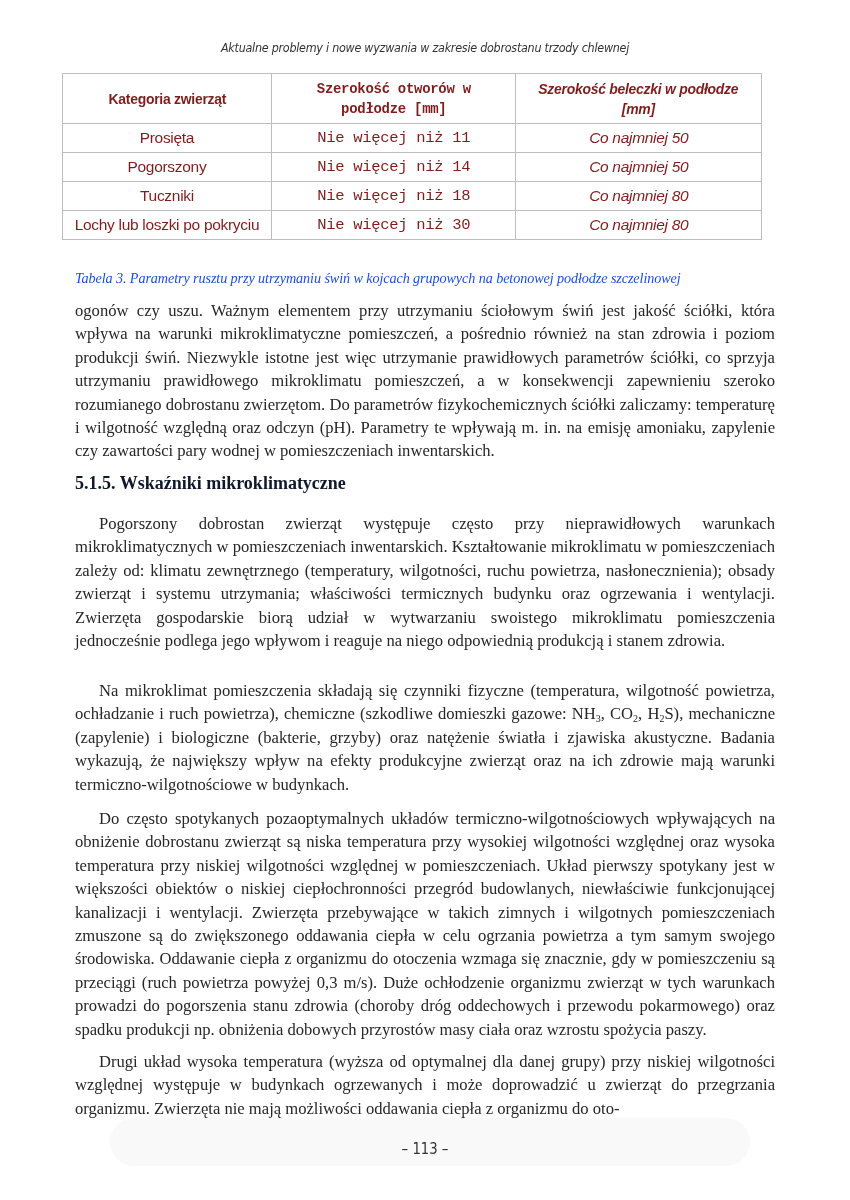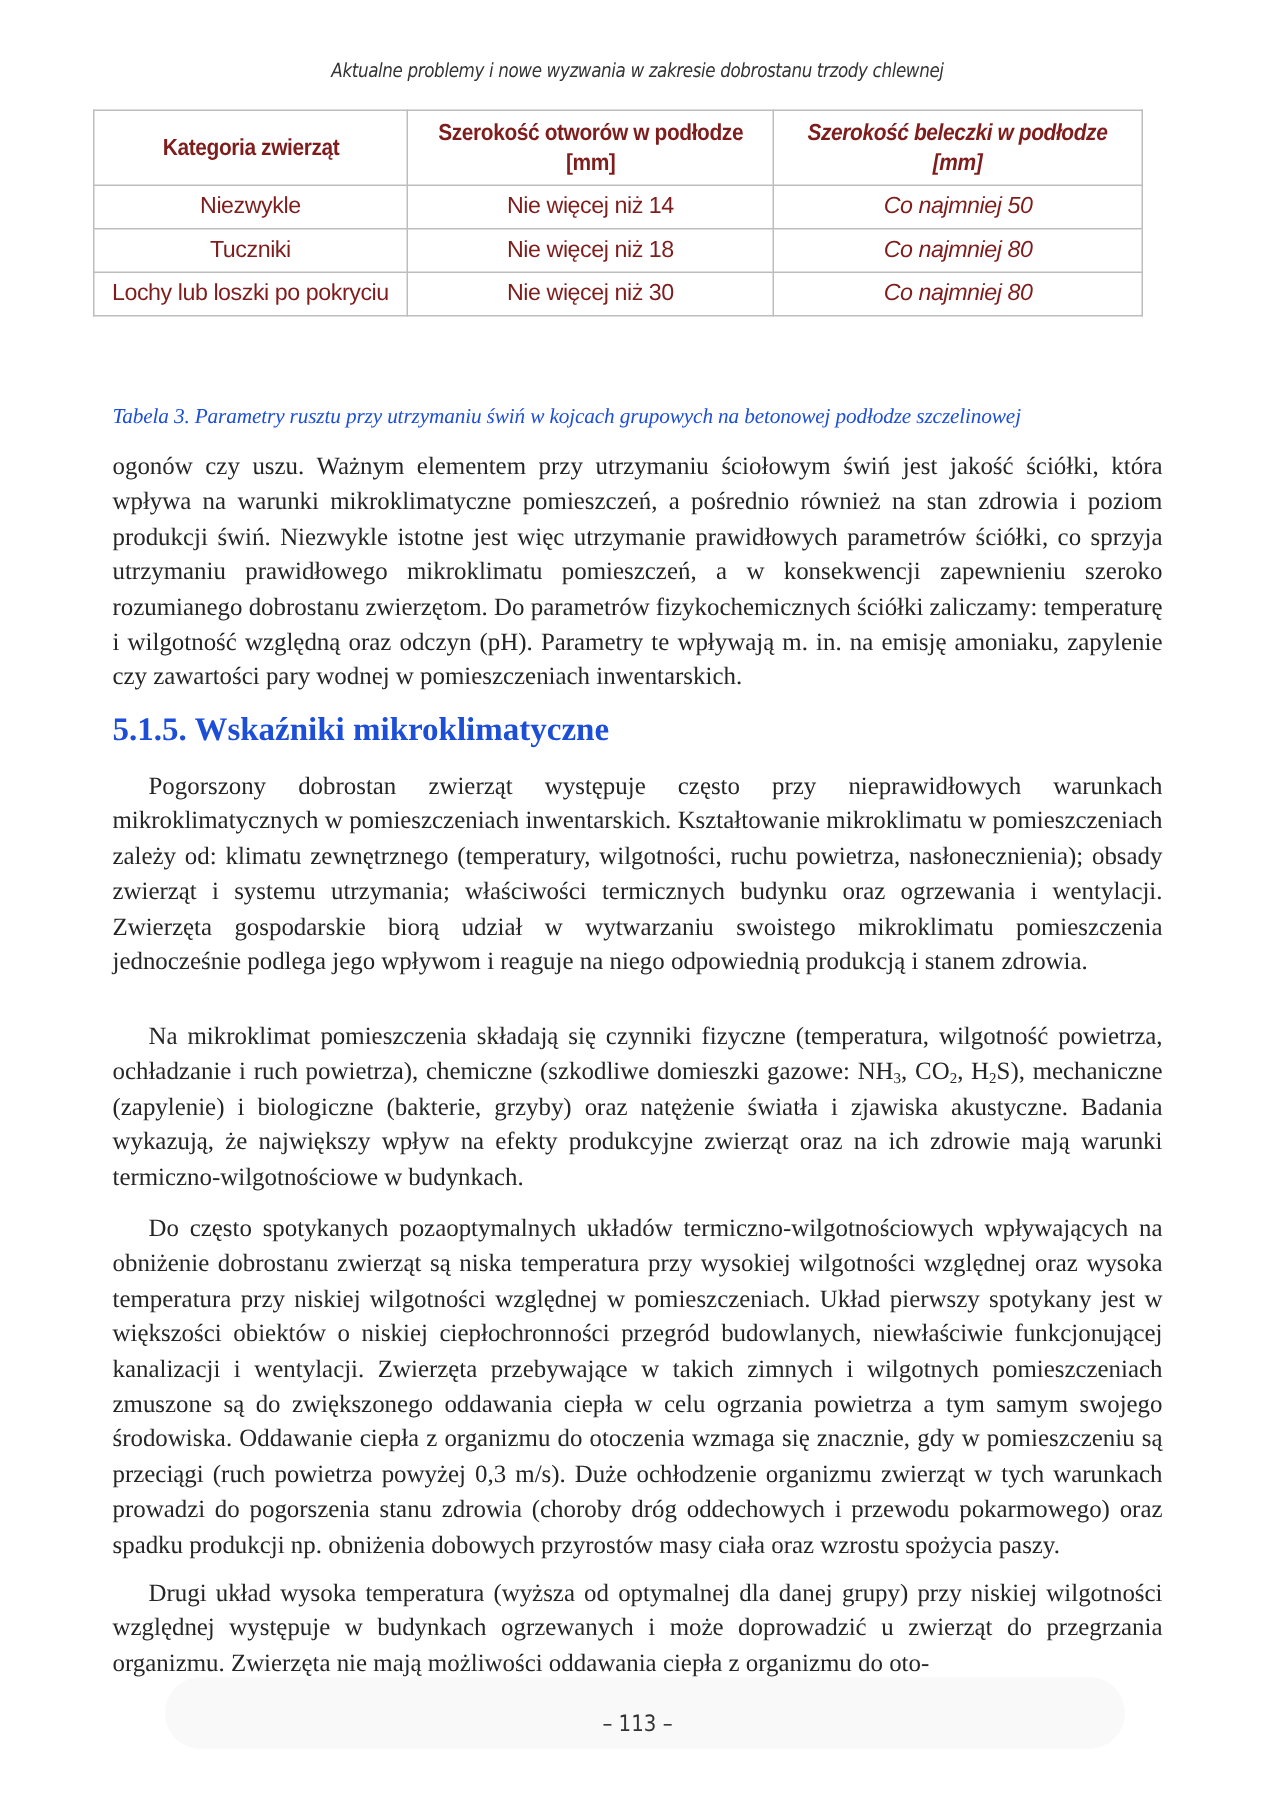--- a/index.html
+++ b/index.html
@@ -22,39 +22,39 @@
       border: 1px solid #bdbdbd; text-align: center; padding: 0;
     }
     table.data-table th {
       font-weight: bold; font-size: 15.5px; height: 49px; line-height: 20px;
       letter-spacing: -0.3px;
     }
     table.data-table td {
       font-size: 15.5px; height: 28px; letter-spacing: -0.3px;
     }
     table.data-table tr > :nth-child(1) { width: 209px; }
-    table.data-table tr > :nth-child(2) { width: 245px; }
+    table.data-table tr > :nth-child(2) { width: 245px; font-family: Liberation Mono, monospace; }
     table.data-table tr > :nth-child(3) { width: 246px; font-style: italic; }
     .th-inner { display: inline-block; transform: scaleX(0.9); }
     .caption {
       position: absolute; top: 270px; left: 75px; width: 720px;
       font-family: "Liberation Serif", serif; font-style: italic; font-size: 14.2px; color: #1d4ed8;
       letter-spacing: -0.1px;
     }
     .body-block {
       position: absolute; left: 75px; width: 700px;
       font-family: "Liberation Serif", serif; font-size: 16.6px; line-height: 23.4px;
       text-align: justify; color: #262626;
     }
     .body-block p { margin: 0; text-indent: 0; }
     .body-block p.indent { text-indent: 24px; }
     #para-0 { top: 299px; }
     .section-heading {
       position: absolute; top: 473px; left: 75px;
-      font-family: "Liberation Serif", serif; font-weight: bold; font-size: 22px; color: #1d4ed8;
+      font-family: "Liberation Serif", serif; font-weight: bold; font-size: 18px; color: #0f172a;
     }
     #para-1 { top: 512px; }
     #para-2 { top: 679px; }
     #para-3 { top: 807px; }
     #para-4 { top: 1050px; }
     sub { font-size: 10px; vertical-align: -3px; line-height: 0; }
     .watermark {
       position: absolute; top: 1118px; left: 110px; width: 640px; height: 48px;
       border-radius: 24px; background: rgba(200,200,200,0.10);
     }
@@ -72,21 +72,26 @@
 <table class="data-table">
   <thead>
     <tr>
       <th><span class="th-inner">Kategoria zwierząt</span></th>
       <th><span class="th-inner">Szerokość otworów w podłodze [mm]</span></th>
       <th><span class="th-inner">Szerokość beleczki w podłodze [mm]</span></th>
     </tr>
   </thead>
   <tbody>
     <tr>
-      <td>Niezwykle</td>
+      <td>Prosięta</td>
+      <td>Nie więcej niż 11</td>
+      <td>Co najmniej 50</td>
+    </tr>
+    <tr>
+      <td>Pogorszony</td>
       <td>Nie więcej niż 14</td>
       <td>Co najmniej 50</td>
     </tr>
     <tr>
       <td>Tuczniki</td>
       <td>Nie więcej niż 18</td>
       <td>Co najmniej 80</td>
     </tr>
     <tr>
       <td>Lochy lub loszki po pokryciu</td>

